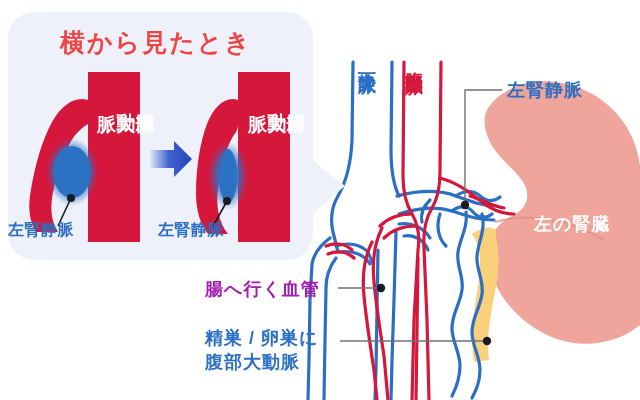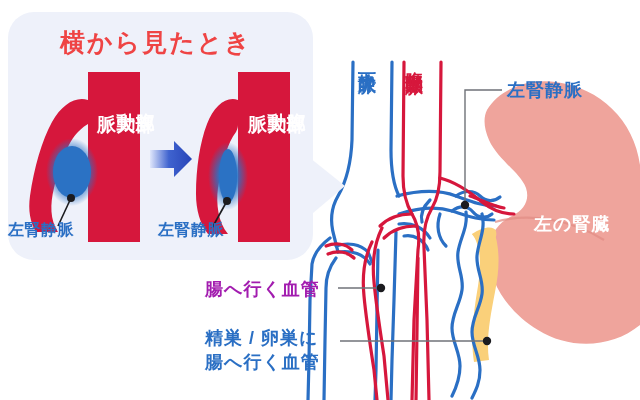--- a/index.html
+++ b/index.html
@@ -245,15 +245,15 @@
 
   <div class="txt vertical" id="aorta-main-label">腹部大動脈</div>
 
   <div class="txt" id="lrv-main-label">左腎静脈</div>
 
   <div class="txt" id="kidney-label">左の腎臓</div>
 
   <div class="txt" id="gut-label">腸へ行く血管</div>
 
   <div class="txt" id="gonad-label">精巣 / 卵巣に
-腸へ行く血管</div>
+腹部大動脈</div>
 
 </div>
 
 </body></html>

